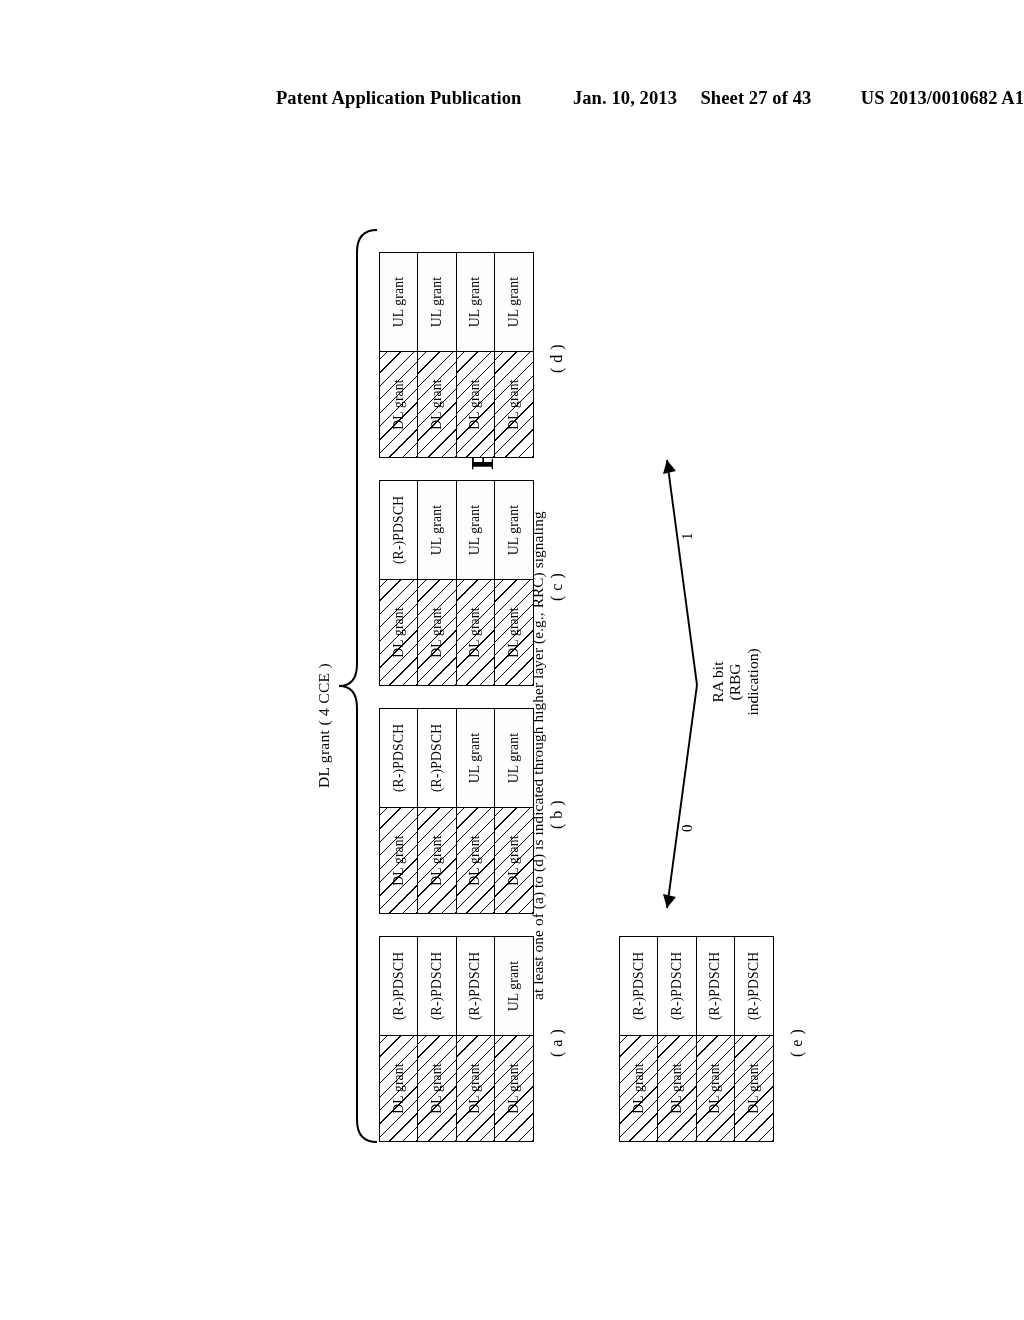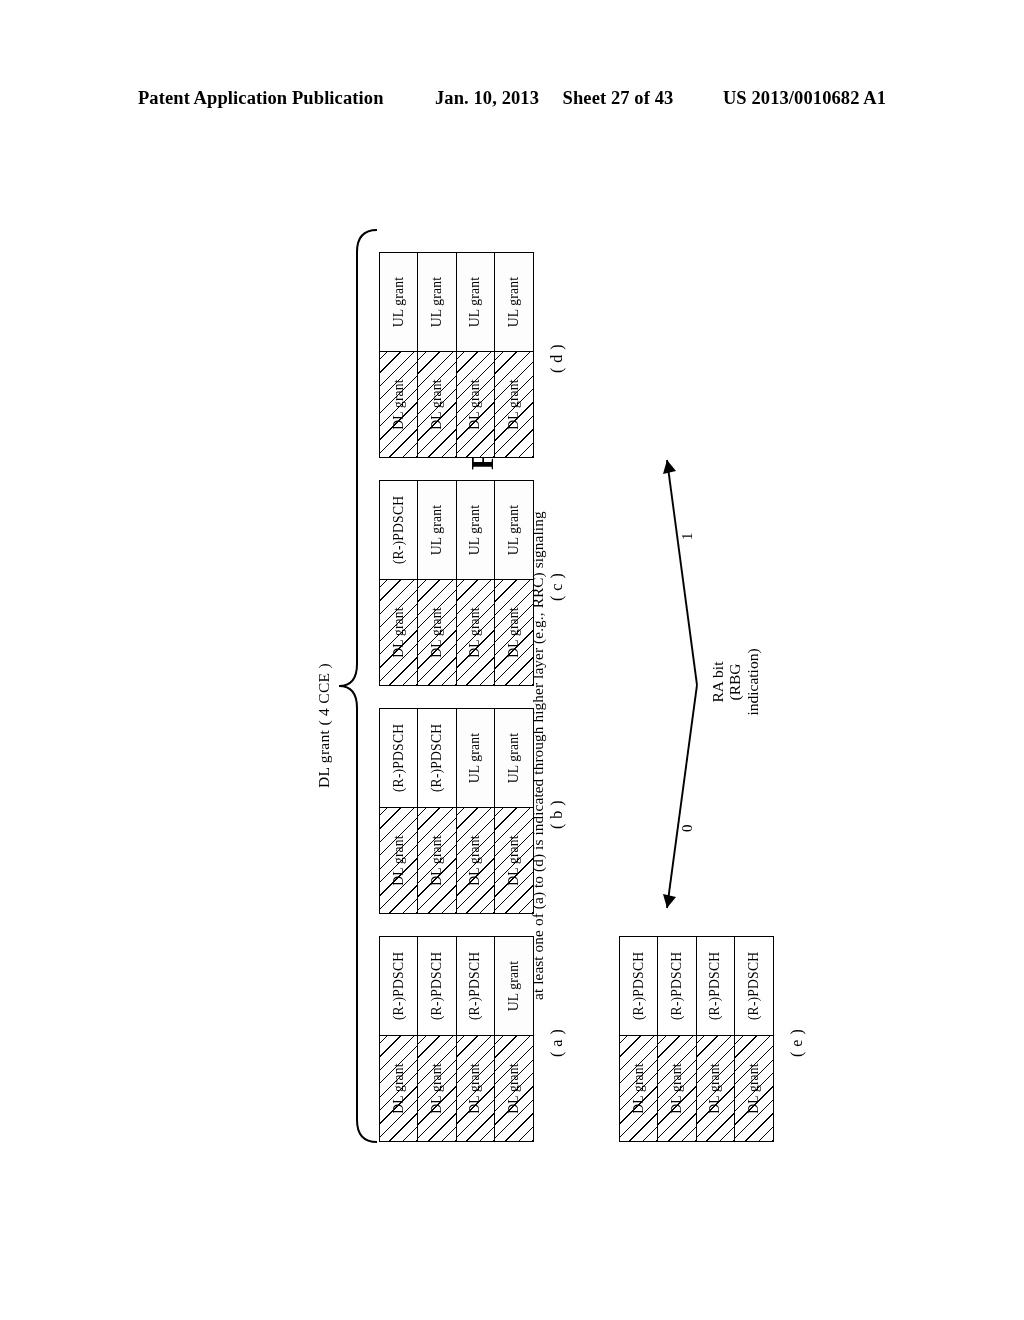--- a/index.html
+++ b/index.html
@@ -12,21 +12,21 @@
     position: relative;
     font-family: "Liberation Serif", "DejaVu Serif", serif;
     color: #000;
     overflow: hidden;
   }
 
   
   .page-header {
     position: absolute;
     top: 88px; left: 0; width: 1024px;
-    text-align: center;
+    text-align: right;
     font-family: "Liberation Serif", "DejaVu Serif", serif;
     font-weight: bold;
     font-size: 18.5px;
     letter-spacing: 0.1px;
     white-space: nowrap;
   }
   .page-header .seg { display: inline-block; }
   .gap-lg { display: inline-block; width: 42px; }
   .gap-md { display: inline-block; width: 14px; }
   .gap-xl { display: inline-block; width: 40px; }

